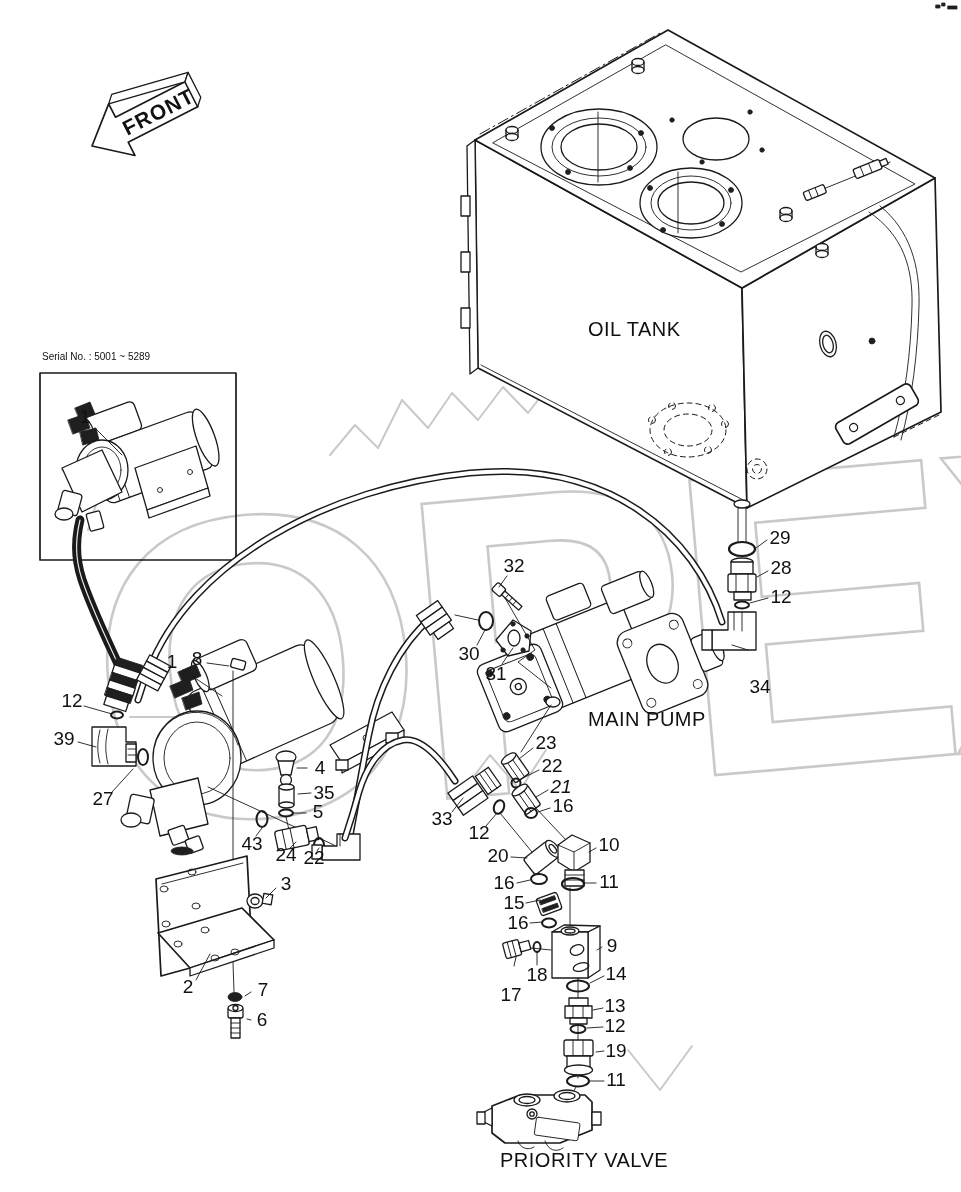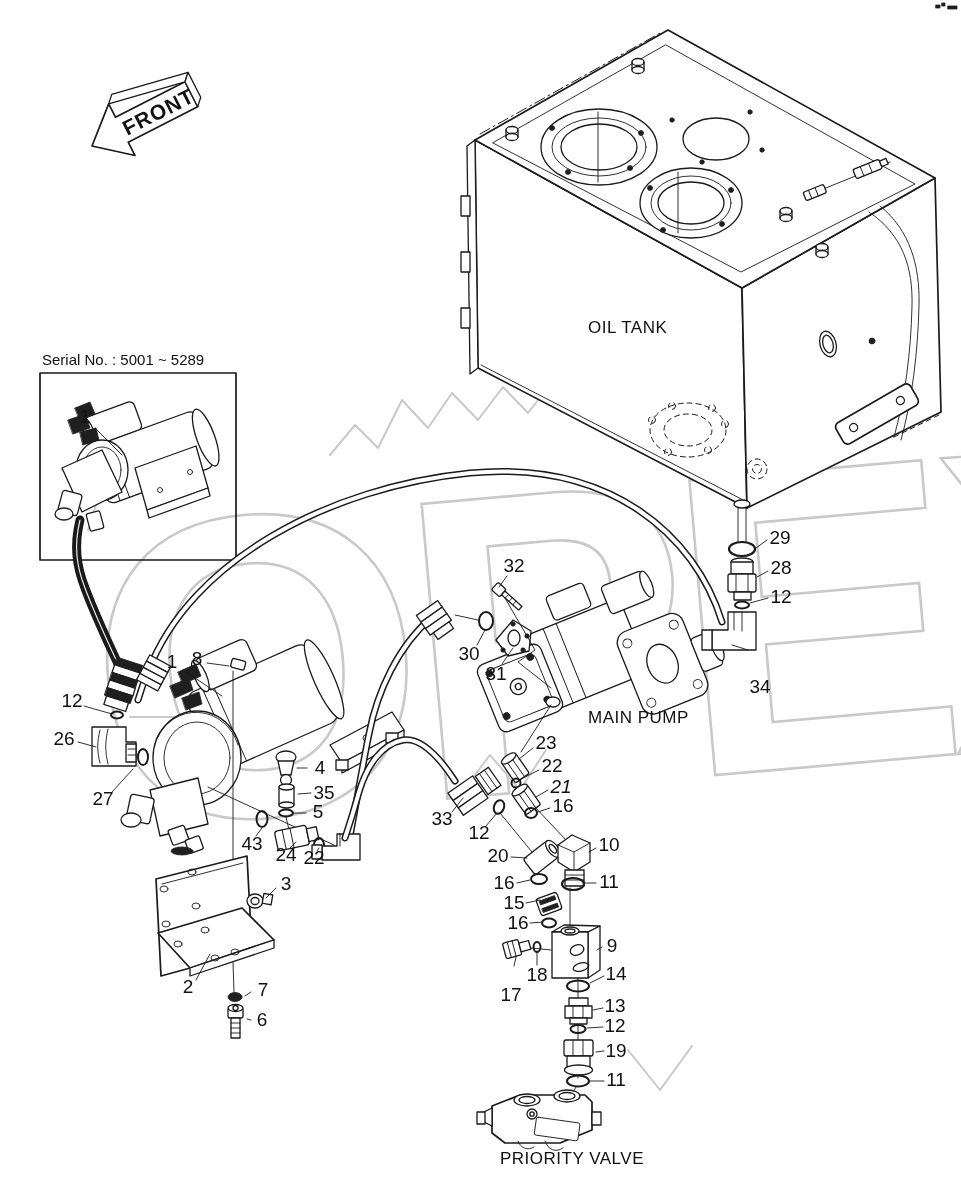--- a/index.html
+++ b/index.html
@@ -21,22 +21,22 @@
   #art .hl{stroke:#ffffff;stroke-width:1.2;opacity:.9;}
   #art .wm{stroke:#c9c9c9;stroke-width:2;}
   #art .wmt{fill:none;stroke:#c9c9c9;stroke-width:2.6;font-weight:bold;
             font-family:"Liberation Sans",sans-serif;letter-spacing:-18px;}
   #art .dash{stroke-dasharray:5 4;stroke-width:1;}
   #art .dashdot{stroke-dasharray:11 4 2 4;stroke-width:1;}
   #art .leader{stroke:#1a1a1a;stroke-width:.9;}
   #art text.arrowtxt{fill:#111;stroke:none;font-size:21px;font-weight:bold;letter-spacing:1px;
             font-family:"Liberation Sans",sans-serif;}
   .label{position:absolute;color:#111;white-space:nowrap;}
-  .lbl-serial{font-size:15px;}
-  .lbl-big{font-size:17px;letter-spacing:.5px;}
+  .lbl-serial{font-size:10px;}
+  .lbl-big{font-size:20px;letter-spacing:.5px;}
   .callout{position:absolute;transform:translate(-50%,-50%);font-size:19px;color:#111;
            white-space:nowrap;}
 </style>
 </head>
 <body>
 
 <div class="canvas">
 
 <svg id="art" width="961" height="1192" viewBox="0 0 961 1192">
 
@@ -595,21 +595,21 @@
 <div class="label lbl-serial" style="left:42px;top:351px;">Serial No. : 5001 ~ 5289</div>
 <div class="label lbl-big" style="left:588px;top:318px;">OIL TANK</div>
 <div class="label lbl-big" style="left:588px;top:708px;">MAIN PUMP</div>
 <div class="label lbl-big" style="left:500px;top:1149px;">PRIORITY VALVE</div>
 
 <div id="callout-layer">
       <div class="callout" style="left: 85px; top: 417px;">1</div>
       <div class="callout" style="left: 172px; top: 662px;">1</div>
       <div class="callout" style="left: 197px; top: 659px;">8</div>
       <div class="callout" style="left: 72px; top: 701px;">12</div>
-      <div class="callout" style="left: 64px; top: 739px;">26</div>
+      <div class="callout" style="left: 64px; top: 739px;">39</div>
       <div class="callout" style="left: 103px; top: 799px;">27</div>
       <div class="callout" style="left: 320px; top: 768px;">4</div>
       <div class="callout" style="left: 324px; top: 793px;">35</div>
       <div class="callout" style="left: 318px; top: 812px;">5</div>
       <div class="callout" style="left: 252px; top: 844px;">43</div>
       <div class="callout" style="left: 286px; top: 855px;">24</div>
       <div class="callout" style="left: 314px; top: 858px;">22</div>
       <div class="callout" style="left: 286px; top: 884px;">3</div>
       <div class="callout" style="left: 188px; top: 987px;">2</div>
       <div class="callout" style="left: 263px; top: 990px;">7</div>

